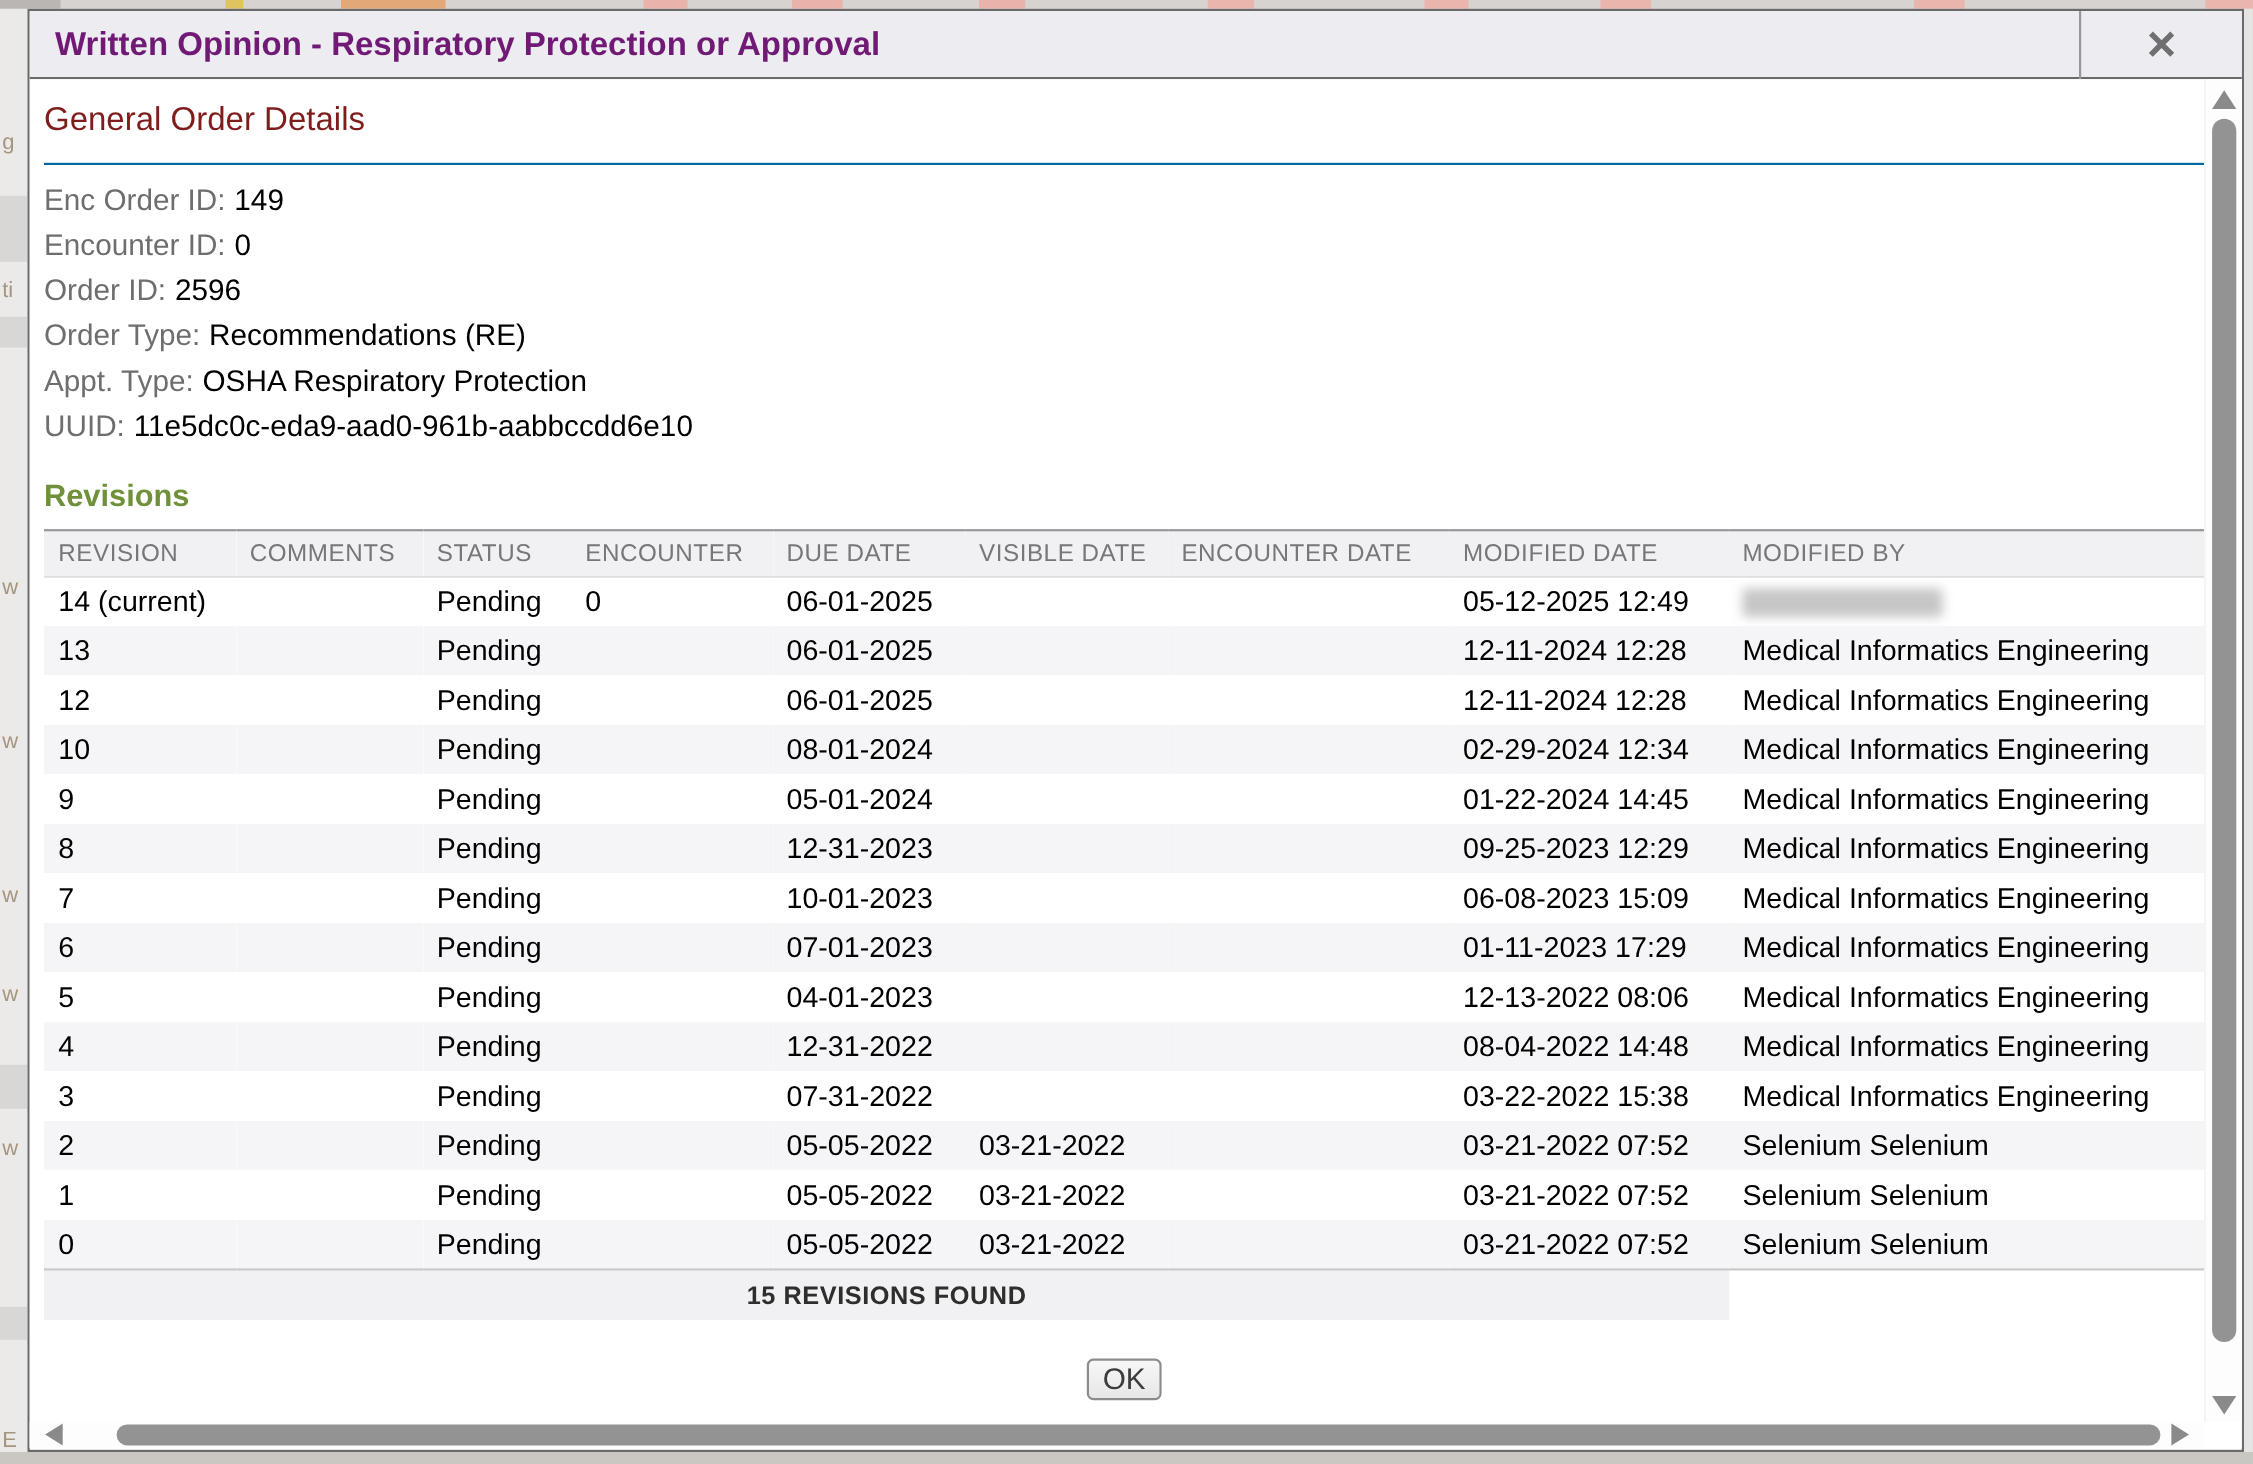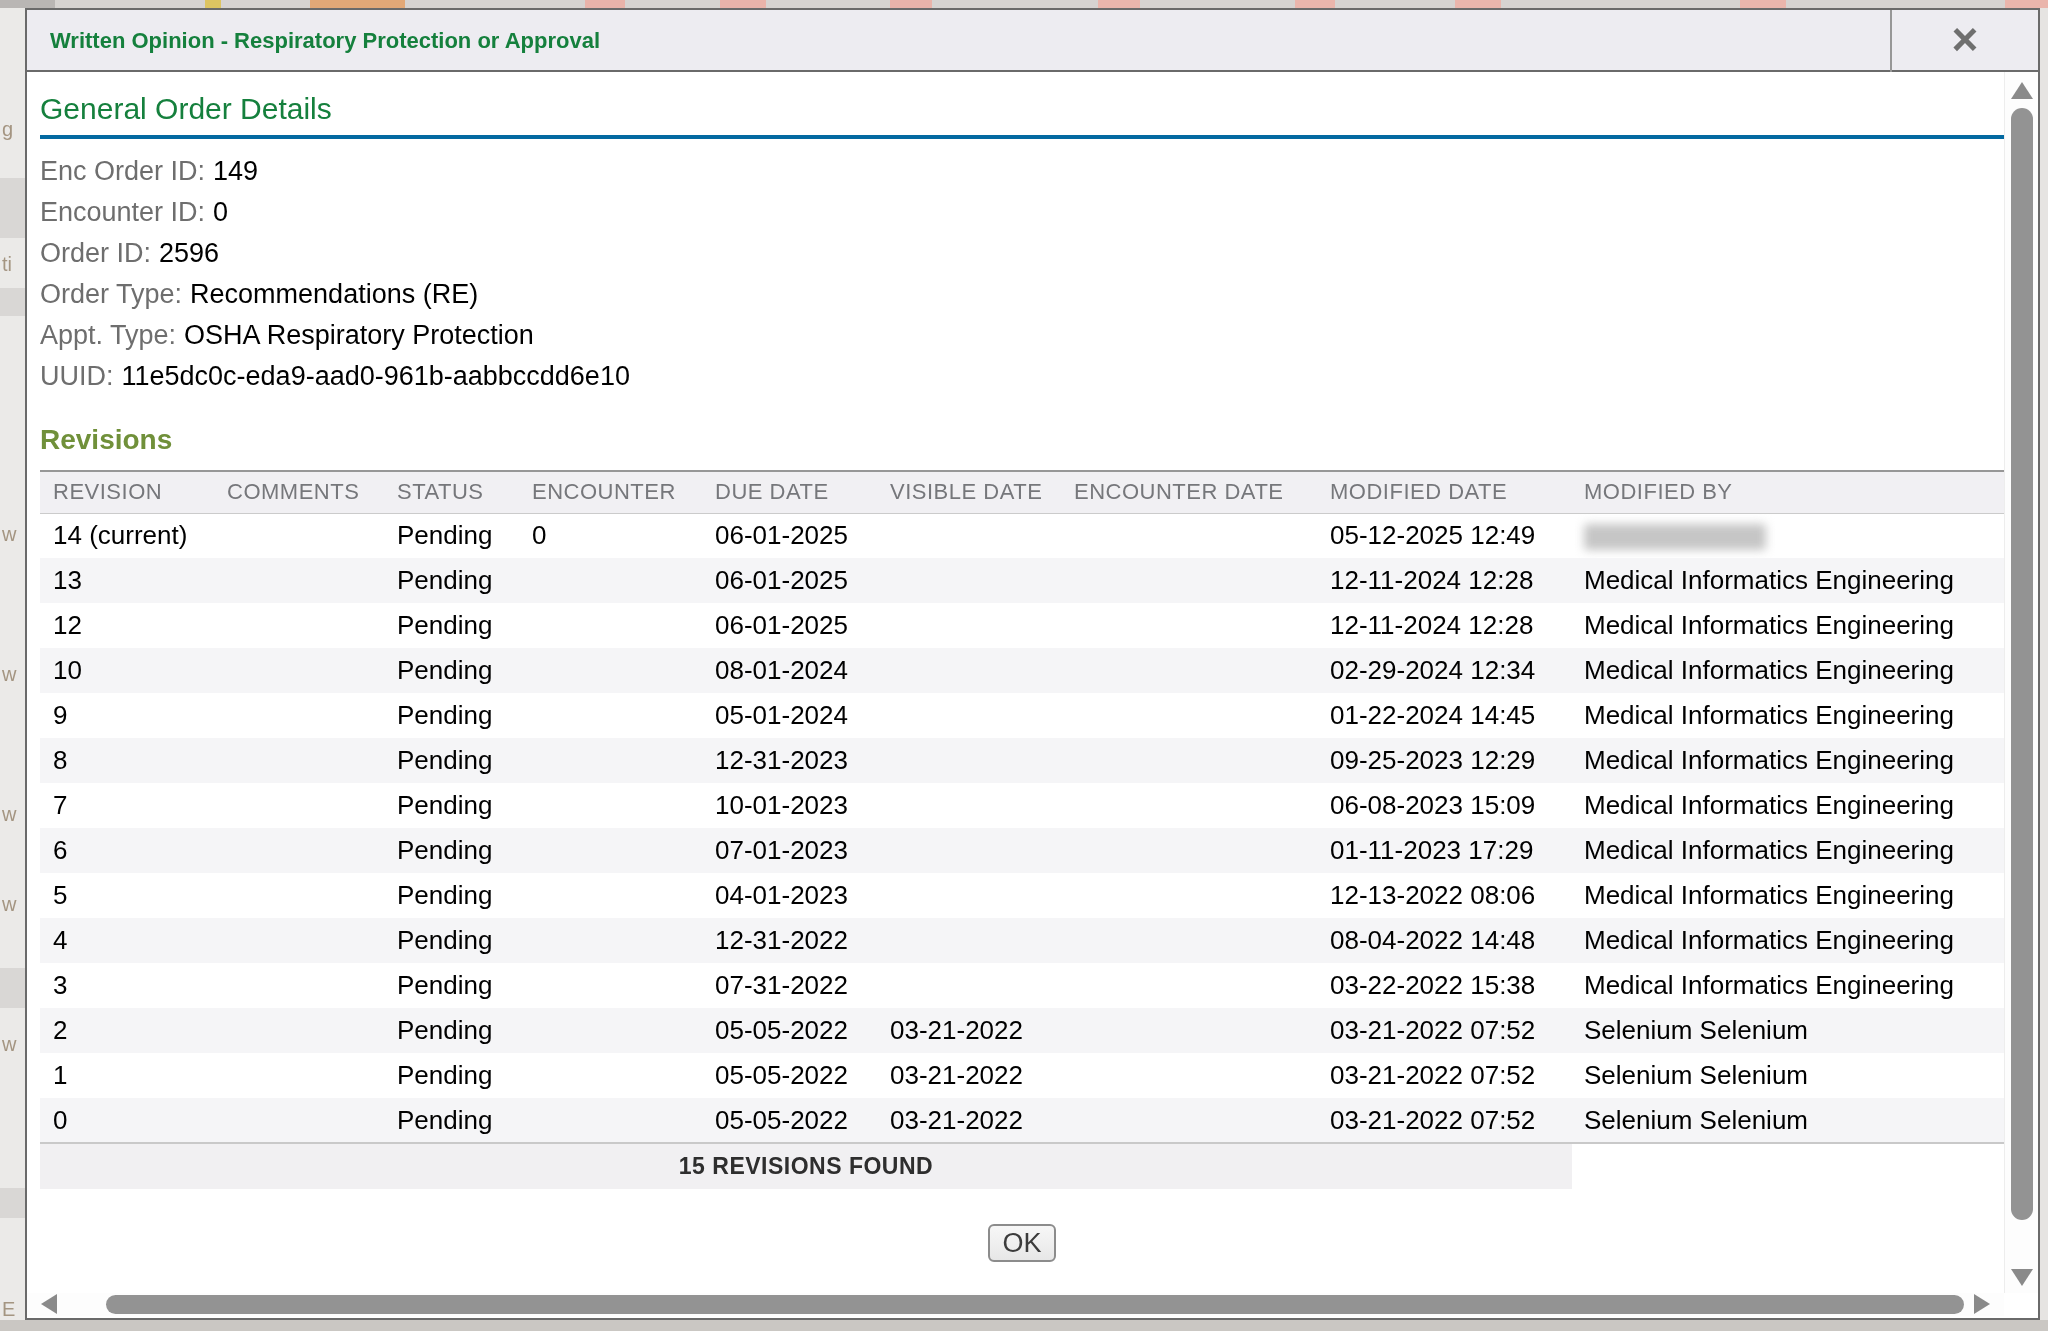--- a/index.html
+++ b/index.html
@@ -13,31 +13,31 @@
   .bg-left .glyph { position:absolute; left:2px; font-size:20px; color:rgba(140,120,95,.75); }
   .bg-left .shade { position:absolute; left:0; width:25px; background:#d9d7d5; }
   .bg-right { position:absolute; right:0; top:8px; width:8px; height:1312px; background:#e6e4e2; }
   .bg-bottom { position:absolute; left:0; top:1320px; width:2048px; height:11px; background:#cac7c3; }
 
   
   .dialog { position:absolute; left:25px; top:8px; width:2015px; height:1312px;
     background:#fff; border:2px solid #6a6a6a; }
   .dlg-header { position:relative; height:62px; background:#edecf1; border-bottom:2px solid #6a6a6a; }
   .dlg-title { position:absolute; left:23px; top:0; line-height:62px;
-    font-size:22px; font-weight:bold; color:#15803d; }
+    font-size:30px; font-weight:bold; color:#701a75; }
   .dlg-close { position:absolute; right:0; top:0; width:148px; height:62px;
     border-left:2px solid #979797; text-align:center; cursor:pointer; }
   .dlg-close span { line-height:58px; font-size:46px; font-weight:bold; color:#6f6f6f; }
   .dlg-body { position:relative; width:2011px; height:1244px; background:#fff; }
 
   
   .content { position:absolute; left:0; top:0; width:1977px; height:1221px;
     padding:20px 0 0 13px; overflow:hidden; }
-  h2.general { font-size:30px; font-weight:normal; color:#15803d;
-    padding-bottom:9px; border-bottom:4px solid #0369a1; margin-bottom:12px; }
+  h2.general { font-size:30px; font-weight:normal; color:#7f1d1d;
+    padding-bottom:22px; border-bottom:2px solid #0369a1; margin-bottom:12px; }
   .field { font-size:27px; line-height:41px; white-space:nowrap; }
   .field .lbl { color:#6e6e6e; }
   .field .val { color:#000; margin-left:8px; }
   h3.revisions { font-size:28px; font-weight:bold; color:#70903a; margin:27px 0 14px 0; }
 
   table.rev { width:1964px; border-collapse:collapse; table-layout:fixed; }
   thead tr { height:42px; background:#f1f0f3; }
   thead th { font-size:22px; font-weight:normal; color:#76777b; text-align:left;
     letter-spacing:.5px; border-top:2px solid #979797; border-bottom:1px solid #cbcbcb;
     padding-left:12px; white-space:nowrap; overflow:hidden; }

